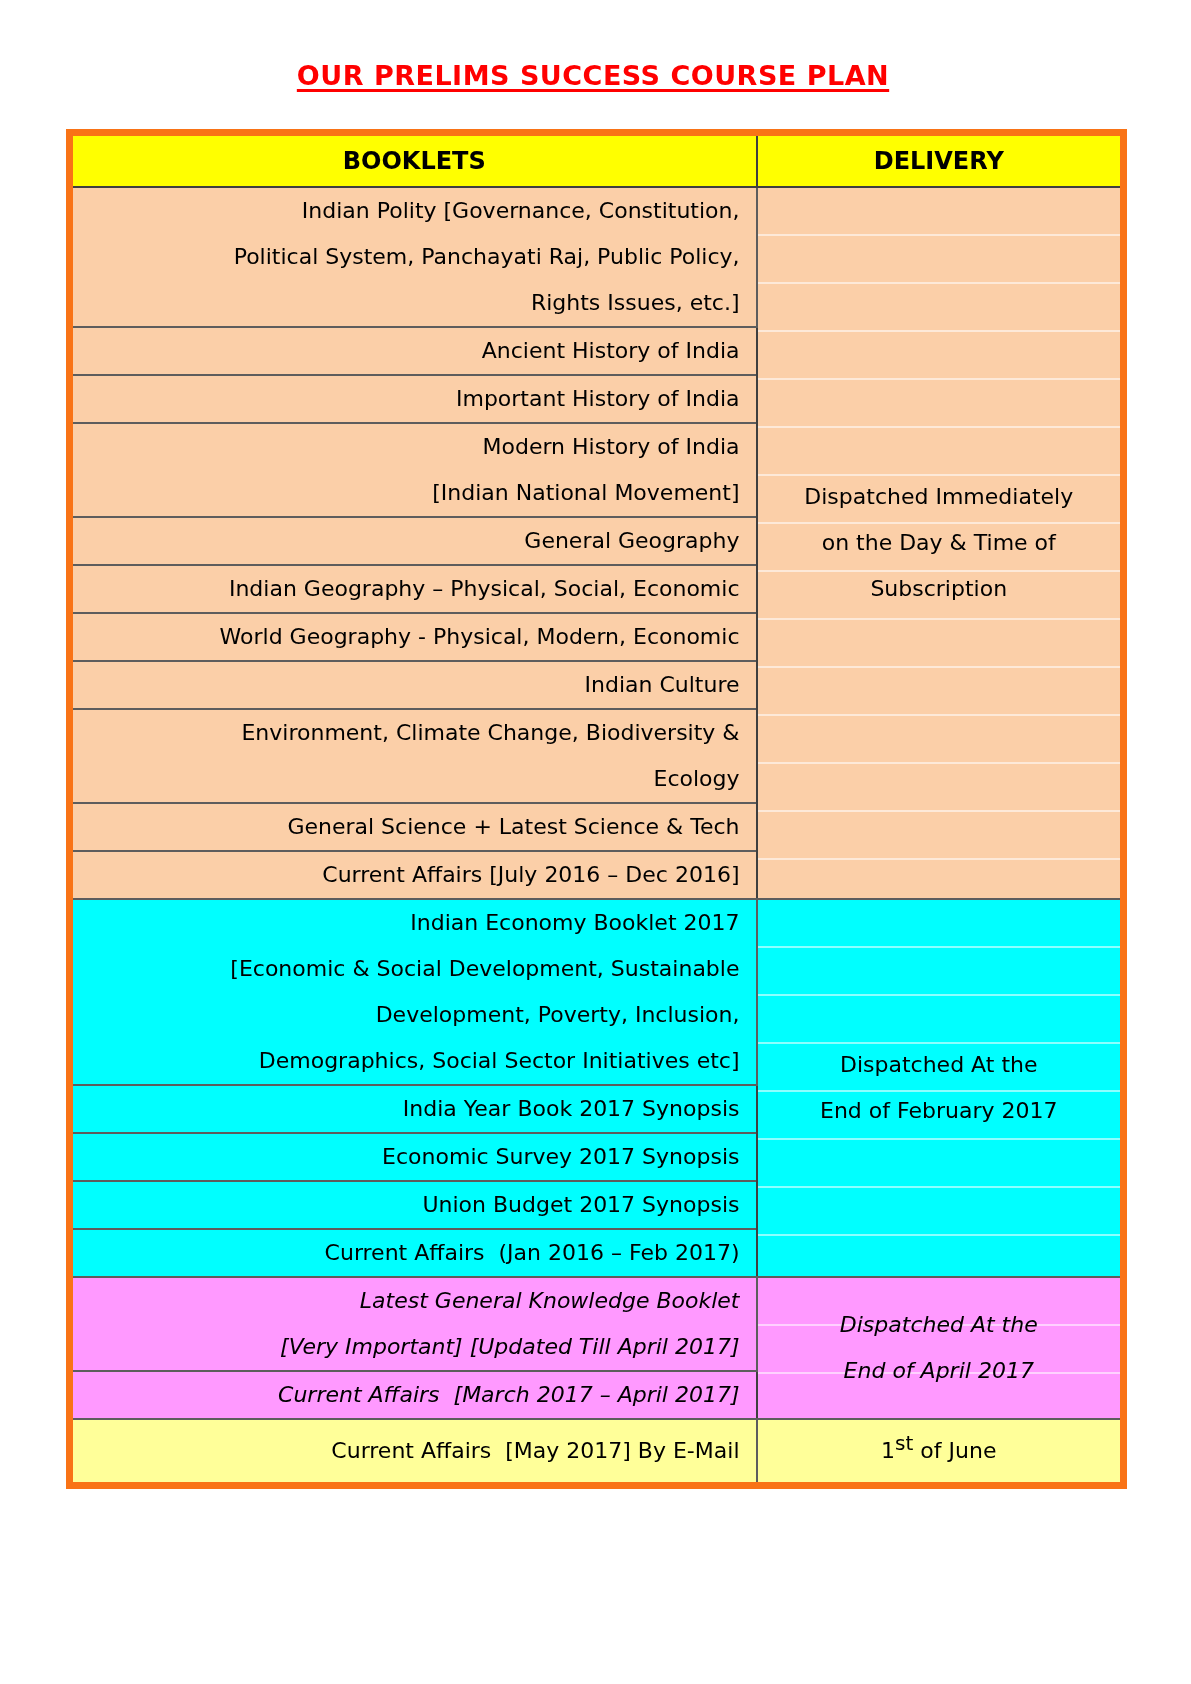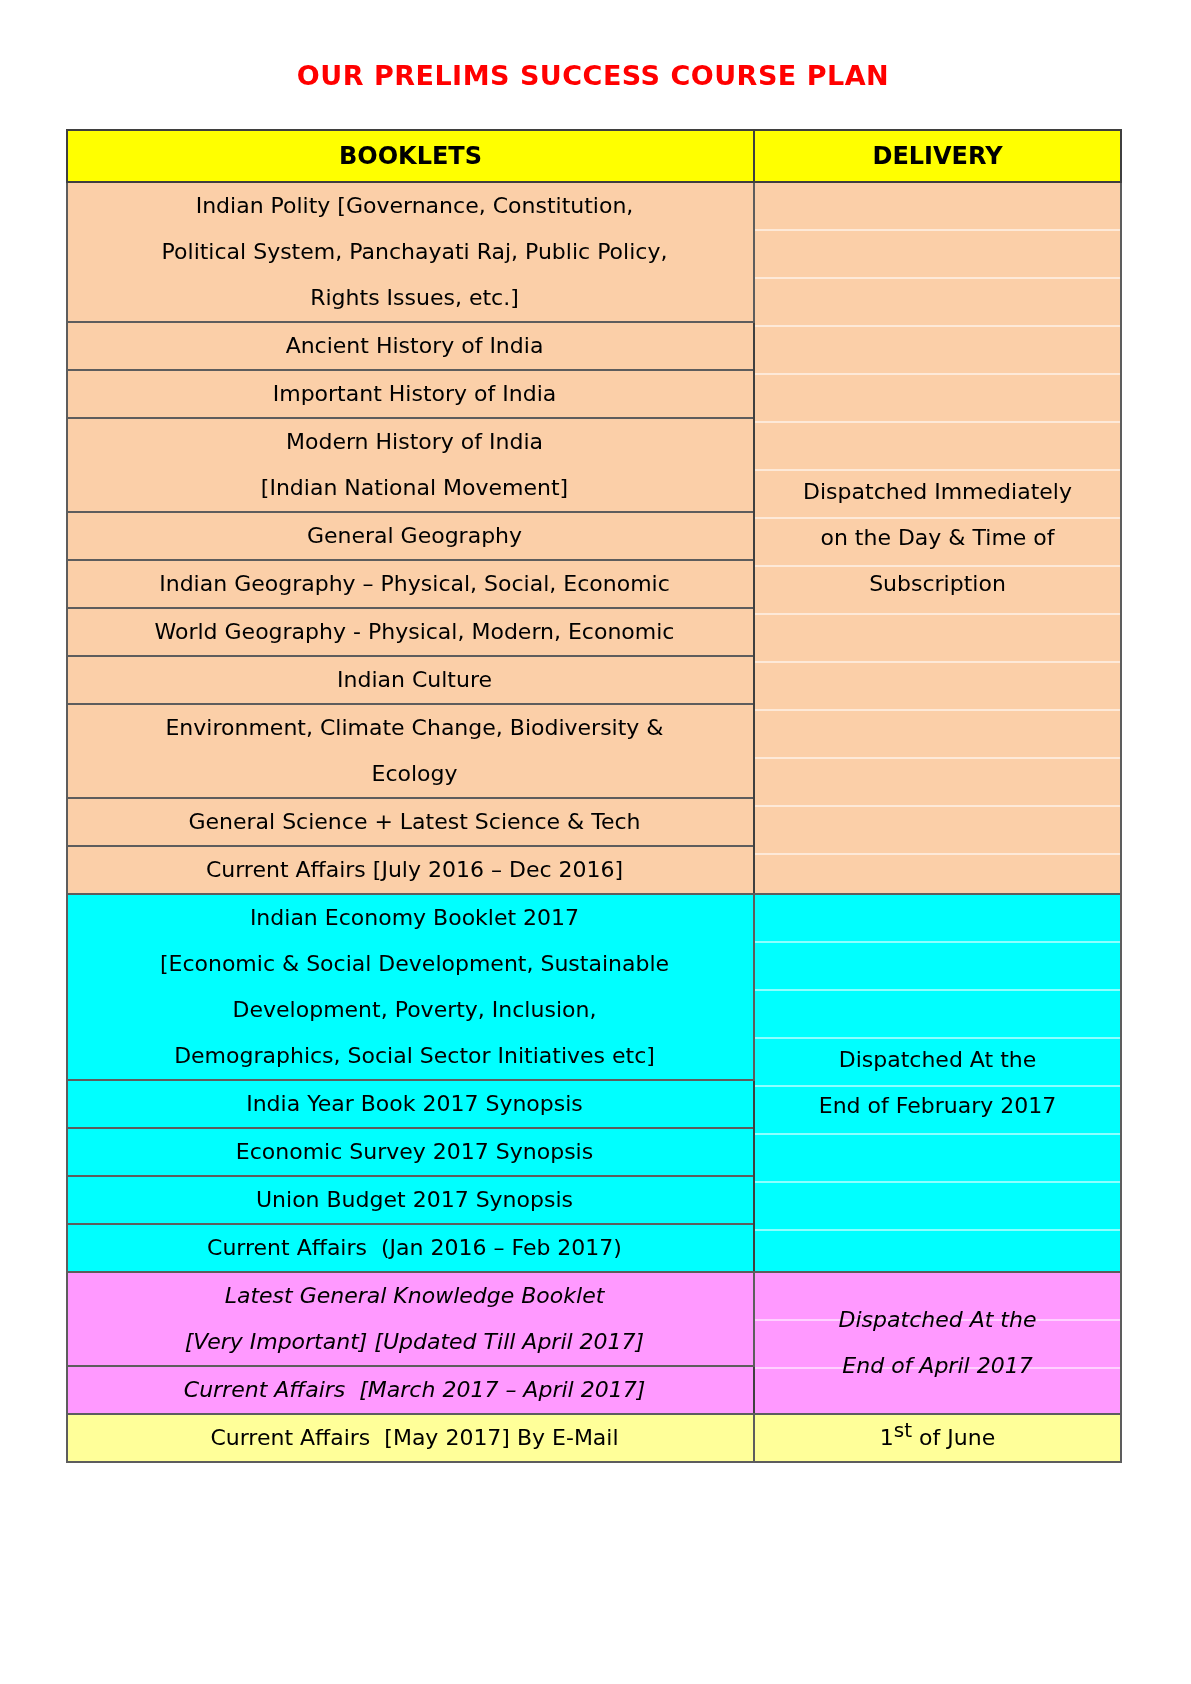--- a/index.html
+++ b/index.html
@@ -13,54 +13,55 @@
   .page {
     padding: 60px 0 0 66px;
     width: 1054px;
   }
   .title {
     width: 1054px;
     text-align: center;
     font-size: 27px;
     font-weight: bold;
     color: #ff0000;
+    text-decoration: underline;
     text-decoration-thickness: 3px;
     text-underline-offset: 4px;
     margin: 0 0 38px 0;
     letter-spacing: 0.5px;
   }
   table.plan {
     border-collapse: collapse;
     table-layout: fixed;
     width: 1054px;
-    border: 2px solid #f97316;
+    border: 7px solid #f97316;
   }
   col.c-booklets { width: 687px; }
   col.c-delivery { width: 367px; }
   th {
     background: #ffff00;
     height: 50px;
     font-size: 24px;
     font-weight: bold;
     text-align: center;
     vertical-align: middle;
     border: 2px solid #3f3f3f;
     padding: 0;
   }
   td {
     border: 2px solid #5d5d5d;
-    padding: 0;
+    padding: 8px;
     vertical-align: middle;
   }
   td.b {
     font-size: 22px;
     line-height: 46px;
-    padding: 0 3px 0 11px;
+    padding: 0 16px 0 11px;
     white-space: pre-wrap;
-    text-align: center;
+    text-align: right;
   }
   td.d {
     font-size: 22px;
     line-height: 46px;
     text-align: center;
     vertical-align: middle;
     white-space: pre-line;
     border-left: 2px solid #3f3f3f;
   }
   

